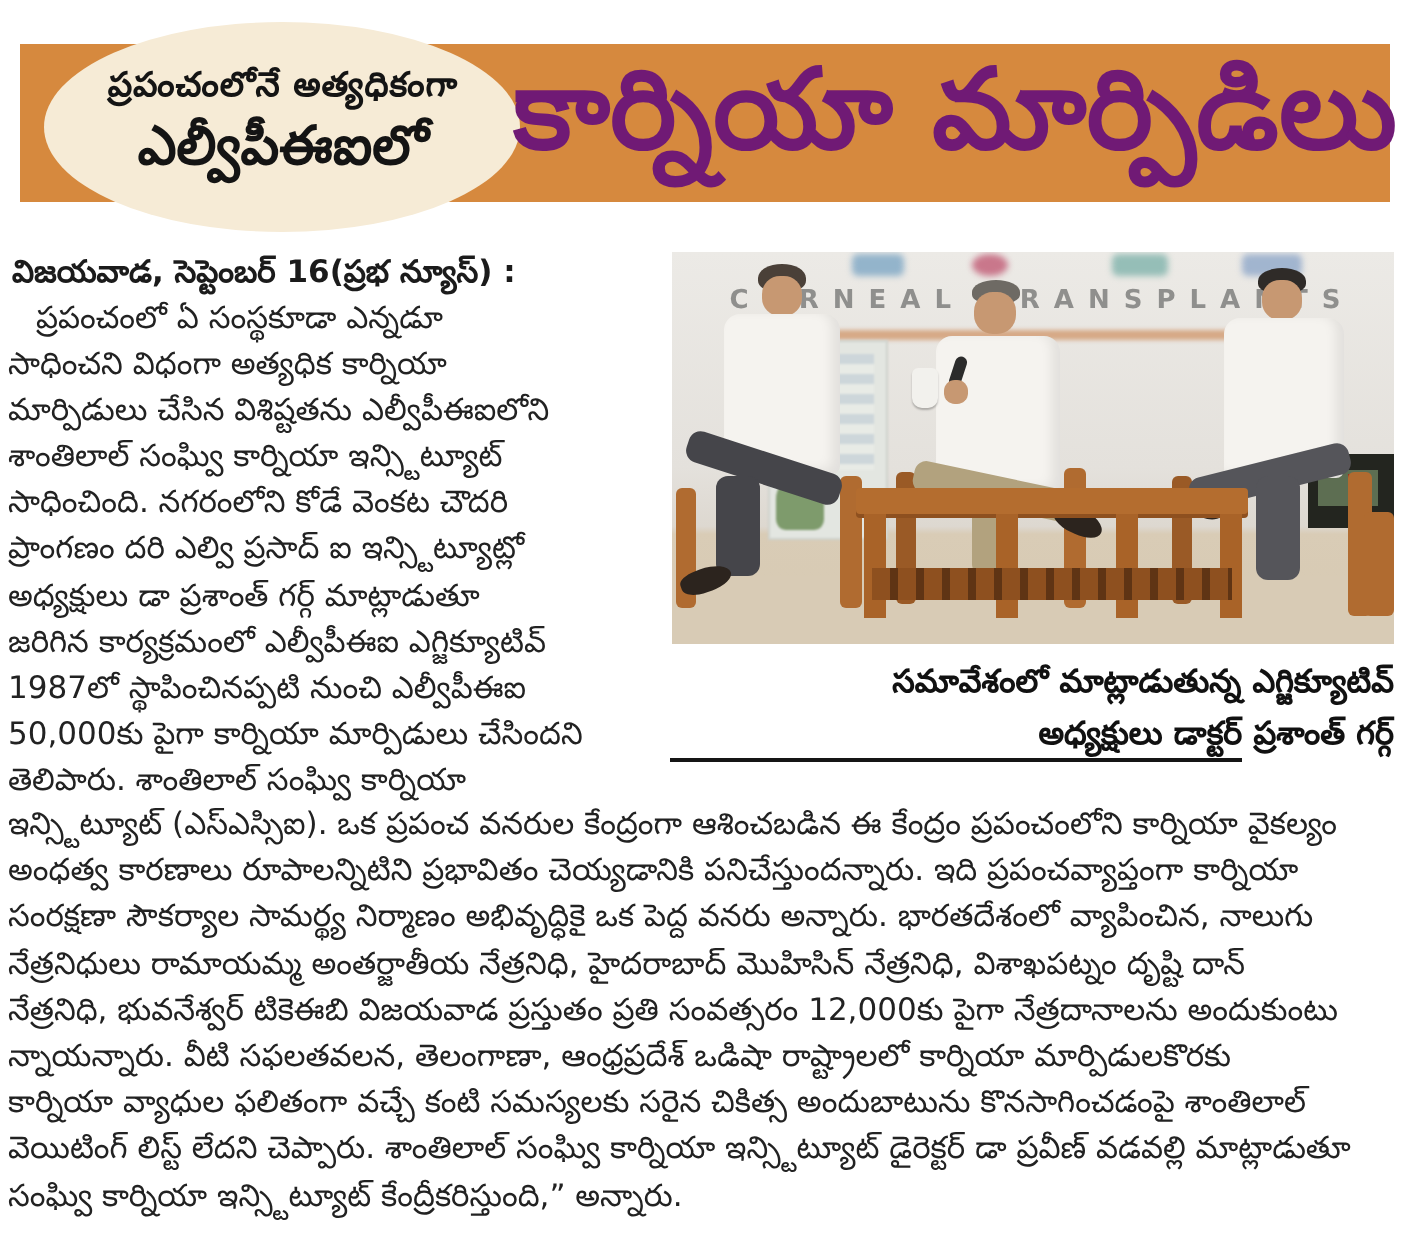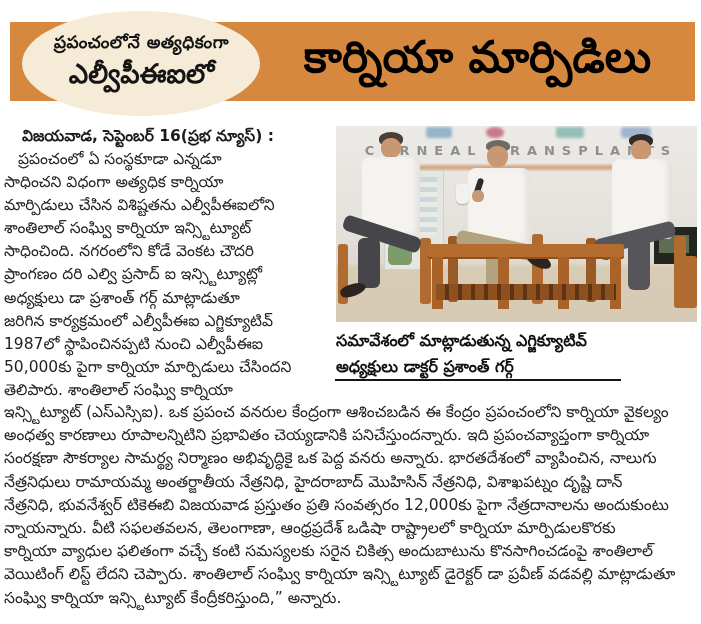--- a/index.html
+++ b/index.html
@@ -7,24 +7,24 @@
         font-family:"DejaVu Sans",sans-serif;color:#1b1b1b;}
 
   
   .band{position:absolute;left:10px;top:22px;width:685px;height:79px;background:#D6893E;}
   .oval{position:absolute;left:22px;top:11px;width:238px;height:105px;background:#F6EBD6;
         border-radius:50%;display:flex;flex-direction:column;align-items:center;justify-content:center;}
   .kicker1{font-size:17px;font-weight:bold;color:#141414;letter-spacing:.5px;transform:skewX(-4deg);}
   .kicker2{font-size:27px;font-weight:bold;color:#141414;margin-top:2px;transform:skewX(-4deg);}
   .headline{position:absolute;left:265px;top:28px;width:425px;height:68px;
             display:flex;align-items:center;justify-content:center;
-            font-size:44px;font-weight:bold;color:#000000;white-space:nowrap;}
+            font-size:56px;font-weight:bold;color:#701a75;white-space:nowrap;}
 
   
-  .dateline{position:absolute;left:22px;top:125px;width:340px;font-size:15.5px;font-weight:bold;line-height:23px;white-space:nowrap;}
+  .dateline{position:absolute;left:6px;top:125px;width:340px;font-size:15.5px;font-weight:bold;line-height:23px;white-space:nowrap;}
   .leftcol{position:absolute;left:4px;top:148px;width:352px;}
   .leftcol .tl{font-size:15.5px;line-height:23.1px;white-space:nowrap;color:#222;}
   .leftcol .tl:first-child{padding-left:14px;}
   .fullcol{position:absolute;left:4px;top:401px;width:695px;}
   .fullcol .tl{font-size:15.5px;line-height:23.2px;white-space:nowrap;color:#222;}
 
   
   .photo{position:absolute;left:336px;top:126px;width:361px;height:196px;overflow:hidden;
          background:linear-gradient(#ECEAE6 0%,#E4E1DC 55%,#DDD8D0 70%,#D9CCB6 72%,#D6C9B2 100%);}
   .logos{position:absolute;top:1px;left:70px;width:260px;height:13px;filter:blur(1.5px);}
@@ -56,21 +56,21 @@
   .bowtie{position:absolute;width:10px;height:6px;background:#8e2b20;border-radius:2px;}
   .jug{position:absolute;width:13px;height:20px;background:#f2f1ed;border-radius:3px 3px 5px 5px;box-shadow:0 1px 1px rgba(0,0,0,.25);}
 
   .table{position:absolute;left:92px;bottom:8px;width:196px;height:70px;}
   .table .top{position:absolute;left:0;top:0;width:100%;height:13px;background:#B46D2F;border-radius:2px;box-shadow:0 2px 0 #8E501F;}
   .table .leg{position:absolute;top:13px;width:11px;height:52px;background:#A96328;}
   .table .shelf{position:absolute;left:8px;top:40px;width:180px;height:16px;
         background:repeating-linear-gradient(90deg,#8E501F 0 9px,#5f3414 9px 13px);}
 
   
-  .caption{position:absolute;left:336px;top:328px;width:361px;text-align:left;}
+  .caption{position:absolute;left:336px;top:328px;width:361px;text-align:right;}
   .caption .cl{font-size:16px;font-weight:bold;line-height:26px;color:#111;white-space:nowrap;}
   .cap-rule{position:absolute;left:335px;top:379px;width:286px;height:2px;background:#151515;}
 </style>
 </head>
 <body>
 
 <div class="page">
 
   <div class="band"></div>
   <div class="oval">

